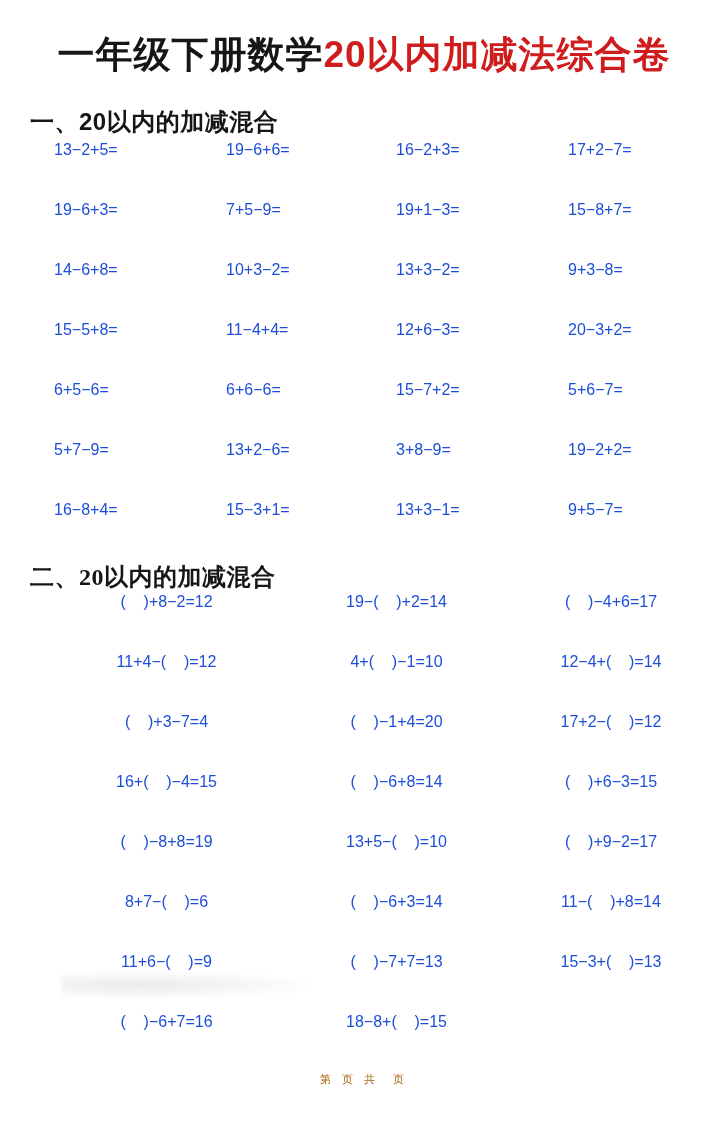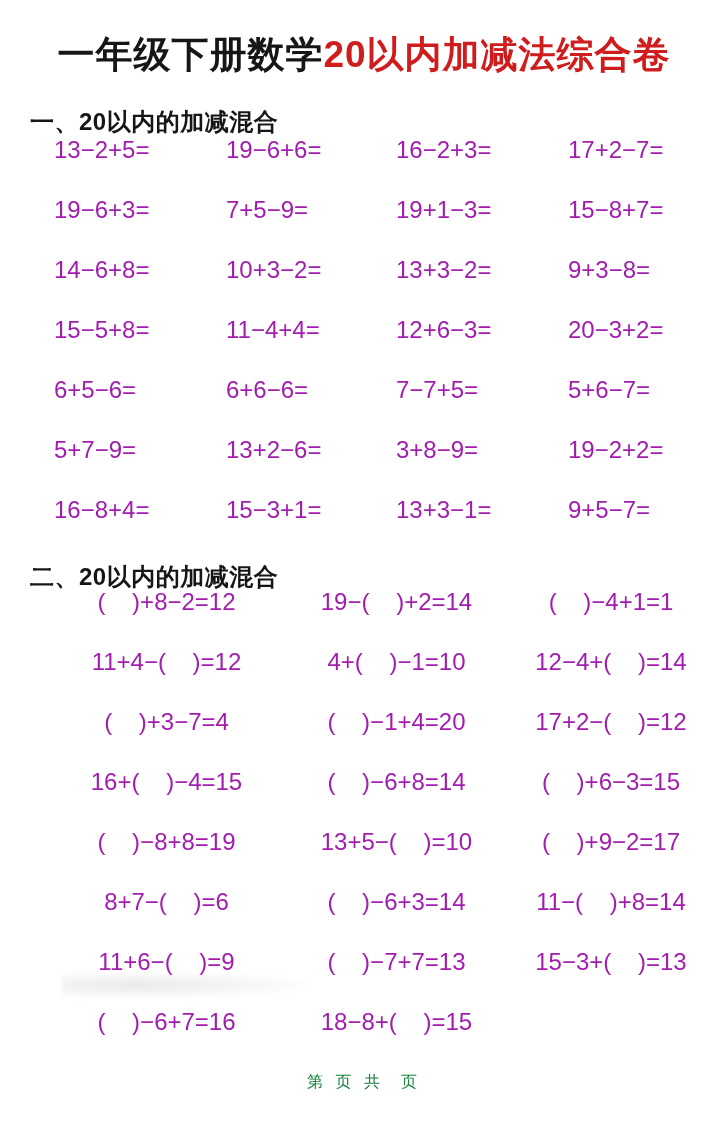--- a/index.html
+++ b/index.html
@@ -26,51 +26,51 @@
   }
   .title .red {  }
   .section-heading {
     position: absolute;
     left: 30px;
     font-size: 24px;
     font-weight: bold;
     letter-spacing: 0.5px;
   }
   .s1-heading { top: 106px; }
-  .s2-heading { top: 561px; }
+  .s2-heading { top: 561px; font-family: Liberation Serif, serif; }
   .problem-grid {
     position: absolute;
     display: grid;
-    font-size: 24px;
+    font-size: 16px;
     line-height: 28px;
     white-space: pre;
-    color: #a21caf;
+    color: #1d4ed8;
   }
   .s1-grid {
     top: 136px; left: 54px;
     width: 648px;
     grid-template-columns: 172px 170px 172px 1fr;
     grid-auto-rows: 60px;
   }
   .s2-grid {
     top: 588px; left: 50px;
     width: 662px;
     grid-template-columns: 233px 227px 1fr;
     grid-auto-rows: 60px;
     text-align: center;
   }
   .cell { height: 60px; }
   .footer {
     position: absolute;
     top: 1072px; left: 0; right: 0;
     text-align: center;
-    font-size: 16px;
+    font-size: 11px;
     letter-spacing: 4px;
     white-space: pre;
-    color: #15803d;
+    color: #a16207;
   }
   .watermark-smudge {
     position: absolute;
     top: 972px; left: 62px;
     width: 250px; height: 26px;
     background: radial-gradient(ellipse at 30% 50%, rgba(120,120,120,0.16), rgba(160,160,160,0.05) 60%, transparent 75%);
     filter: blur(2px);
     pointer-events: none;
   }
 </style>
@@ -97,38 +97,38 @@
     <div class="cell" data-bind="section1.rows.2.0">14−6+8=</div>
     <div class="cell" data-bind="section1.rows.2.1">10+3−2=</div>
     <div class="cell" data-bind="section1.rows.2.2">13+3−2=</div>
     <div class="cell" data-bind="section1.rows.2.3">9+3−8=</div>
     <div class="cell" data-bind="section1.rows.3.0">15−5+8=</div>
     <div class="cell" data-bind="section1.rows.3.1">11−4+4=</div>
     <div class="cell" data-bind="section1.rows.3.2">12+6−3=</div>
     <div class="cell" data-bind="section1.rows.3.3">20−3+2=</div>
     <div class="cell" data-bind="section1.rows.4.0">6+5−6=</div>
     <div class="cell" data-bind="section1.rows.4.1">6+6−6=</div>
-    <div class="cell" data-bind="section1.rows.4.2">7−7+5=</div>
+    <div class="cell" data-bind="section1.rows.4.2">15−7+2=</div>
     <div class="cell" data-bind="section1.rows.4.3">5+6−7=</div>
     <div class="cell" data-bind="section1.rows.5.0">5+7−9=</div>
     <div class="cell" data-bind="section1.rows.5.1">13+2−6=</div>
     <div class="cell" data-bind="section1.rows.5.2">3+8−9=</div>
     <div class="cell" data-bind="section1.rows.5.3">19−2+2=</div>
     <div class="cell" data-bind="section1.rows.6.0">16−8+4=</div>
     <div class="cell" data-bind="section1.rows.6.1">15−3+1=</div>
     <div class="cell" data-bind="section1.rows.6.2">13+3−1=</div>
     <div class="cell" data-bind="section1.rows.6.3">9+5−7=</div>
   </div>
 
   <div class="section-heading s2-heading" data-bind="section2.heading">二、20以内的加减混合</div>
 
   <div class="problem-grid s2-grid">
     <div class="cell" data-bind="section2.rows.0.0">(    )+8−2=12</div>
     <div class="cell" data-bind="section2.rows.0.1">19−(    )+2=14</div>
-    <div class="cell" data-bind="section2.rows.0.2">(    )−4+1=1</div>
+    <div class="cell" data-bind="section2.rows.0.2">(    )−4+6=17</div>
     <div class="cell" data-bind="section2.rows.1.0">11+4−(    )=12</div>
     <div class="cell" data-bind="section2.rows.1.1">4+(    )−1=10</div>
     <div class="cell" data-bind="section2.rows.1.2">12−4+(    )=14</div>
     <div class="cell" data-bind="section2.rows.2.0">(    )+3−7=4</div>
     <div class="cell" data-bind="section2.rows.2.1">(    )−1+4=20</div>
     <div class="cell" data-bind="section2.rows.2.2">17+2−(    )=12</div>
     <div class="cell" data-bind="section2.rows.3.0">16+(    )−4=15</div>
     <div class="cell" data-bind="section2.rows.3.1">(    )−6+8=14</div>
     <div class="cell" data-bind="section2.rows.3.2">(    )+6−3=15</div>
     <div class="cell" data-bind="section2.rows.4.0">(    )−8+8=19</div>

